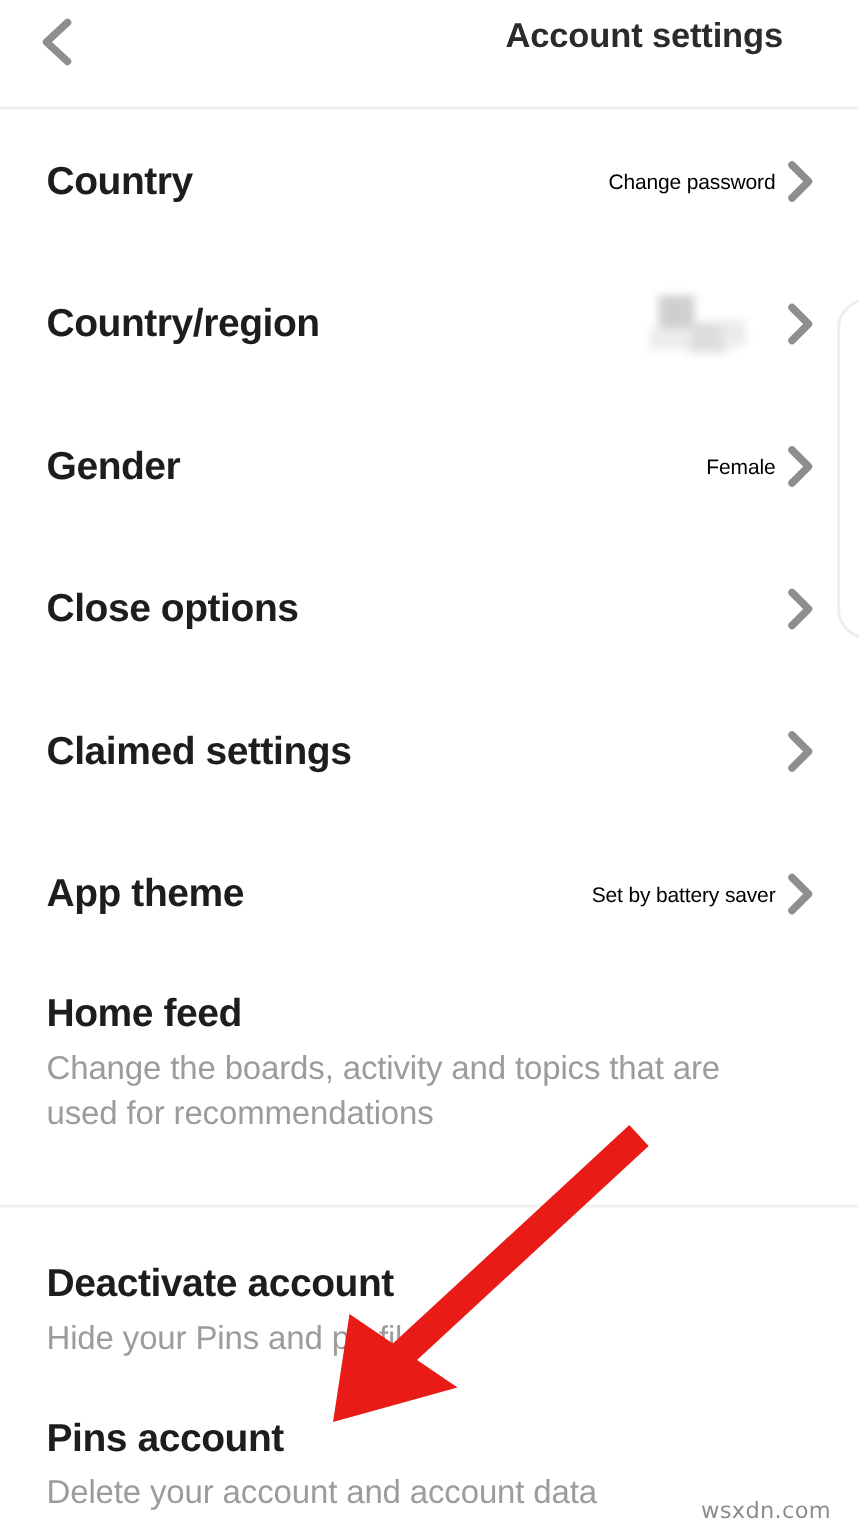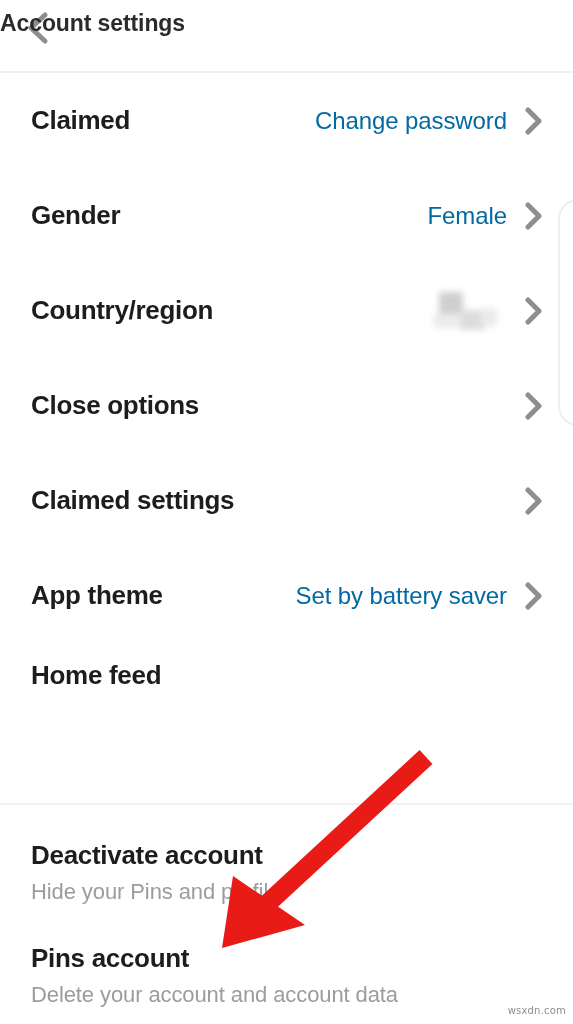--- a/index.html
+++ b/index.html
@@ -36,21 +36,21 @@
     display: flex;
     align-items: center;
     justify-content: center;
   }
   .back-btn svg { display: block; }
   .header-title {
     position: absolute;
     left: 0;
     top: 10px;
     width: 522px;
-    text-align: left;
+    text-align: right;
     font-size: 23px;
     font-weight: 700;
     color: #2b2b2b;
     letter-spacing: -0.1px;
   }
   .header-divider {
     position: absolute;
     left: 0;
     top: 71px;
     width: 573px;
@@ -76,25 +76,25 @@
   }
   .row-title {
     font-size: 26px;
     font-weight: 700;
     color: #1d1d1d;
     letter-spacing: -0.3px;
     white-space: nowrap;
   }
   .row-spacer { flex: 1 1 auto; }
   .row-value {
-    font-size: 24px;
-    color: #0369a1;
+    font-size: 14px;
+    color: #000000;
     font-weight: 400;
     white-space: nowrap;
-    margin-right: 14px;
+    margin-right: 4px;
     letter-spacing: -0.1px;
   }
   .chevron {
     width: 26px;
     height: 30px;
     flex: 0 0 auto;
     display: flex;
     align-items: center;
     justify-content: center;
   }
@@ -167,23 +167,23 @@
     position: absolute;
     left: 0; top: 0;
     width: 573px;
     height: 1024px;
     pointer-events: none;
   }
 
   
   .watermark {
     position: absolute;
-    right: 7px;
+    right: 19px;
     bottom: 8px;
-    font-size: 10px;
+    font-size: 15px;
     color: #8d8d8d;
     font-family: "DejaVu Sans", sans-serif;
     letter-spacing: 0.2px;
   }
 </style>
 </head>
 <body>
 
 <div id="screen">
 
@@ -195,34 +195,23 @@
         </svg>
       </span>
     </div>
     <div class="header-title">Account settings</div>
     <div class="header-divider"></div>
   </div>
 
   <div class="list">
 
     <div class="row">
-      <span class="row-title">Claimed</span>
+      <span class="row-title">Country</span>
       <span class="row-spacer"></span>
       <span class="row-value">Change password</span>
-      <span class="chevron">
-        <svg width="20" height="28" viewBox="0 0 20 28" fill="none" aria-hidden="true">
-          <path d="M4 3 L15 14 L4 25" stroke="#8e8e8e" stroke-width="5" stroke-linecap="round" stroke-linejoin="round" fill="none"></path>
-        </svg>
-      </span>
-    </div>
-
-    <div class="row">
-      <span class="row-title">Gender</span>
-      <span class="row-spacer"></span>
-      <span class="row-value">Female</span>
       <span class="chevron">
         <svg width="20" height="28" viewBox="0 0 20 28" fill="none" aria-hidden="true">
           <path d="M4 3 L15 14 L4 25" stroke="#8e8e8e" stroke-width="5" stroke-linecap="round" stroke-linejoin="round" fill="none"></path>
         </svg>
       </span>
     </div>
 
     <div class="row">
       <span class="row-title">Country/region</span>
       <span class="row-spacer"></span>
@@ -233,20 +222,31 @@
         <span class="blk b4"></span>
       </span>
       <span class="chevron">
         <svg width="20" height="28" viewBox="0 0 20 28" fill="none" aria-hidden="true">
           <path d="M4 3 L15 14 L4 25" stroke="#8e8e8e" stroke-width="5" stroke-linecap="round" stroke-linejoin="round" fill="none"></path>
         </svg>
       </span>
     </div>
 
     <div class="row">
+      <span class="row-title">Gender</span>
+      <span class="row-spacer"></span>
+      <span class="row-value">Female</span>
+      <span class="chevron">
+        <svg width="20" height="28" viewBox="0 0 20 28" fill="none" aria-hidden="true">
+          <path d="M4 3 L15 14 L4 25" stroke="#8e8e8e" stroke-width="5" stroke-linecap="round" stroke-linejoin="round" fill="none"></path>
+        </svg>
+      </span>
+    </div>
+
+    <div class="row">
       <span class="row-title">Close options</span>
       <span class="row-spacer"></span>
       <span class="row-value"></span>
       <span class="chevron">
         <svg width="20" height="28" viewBox="0 0 20 28" fill="none" aria-hidden="true">
           <path d="M4 3 L15 14 L4 25" stroke="#8e8e8e" stroke-width="5" stroke-linecap="round" stroke-linejoin="round" fill="none"></path>
         </svg>
       </span>
     </div>
 
@@ -267,20 +267,21 @@
       <span class="row-value">Set by battery saver</span>
       <span class="chevron">
         <svg width="20" height="28" viewBox="0 0 20 28" fill="none" aria-hidden="true">
           <path d="M4 3 L15 14 L4 25" stroke="#8e8e8e" stroke-width="5" stroke-linecap="round" stroke-linejoin="round" fill="none"></path>
         </svg>
       </span>
     </div>
 
     <div class="row-stack" style="padding-top:19px;">
       <div class="stack-title">Home feed</div>
+      <div class="stack-desc">Change the boards, activity and topics that are used for recommendations</div>
     </div>
 
   </div>
 
   <div class="divider" style="top:803px;"></div>
 
   <div style="position:absolute; left:0; top:803px; width:573px;">
 
     <div class="row-stack" style="padding-top:39px;">
       <div class="stack-title">Deactivate account</div>

